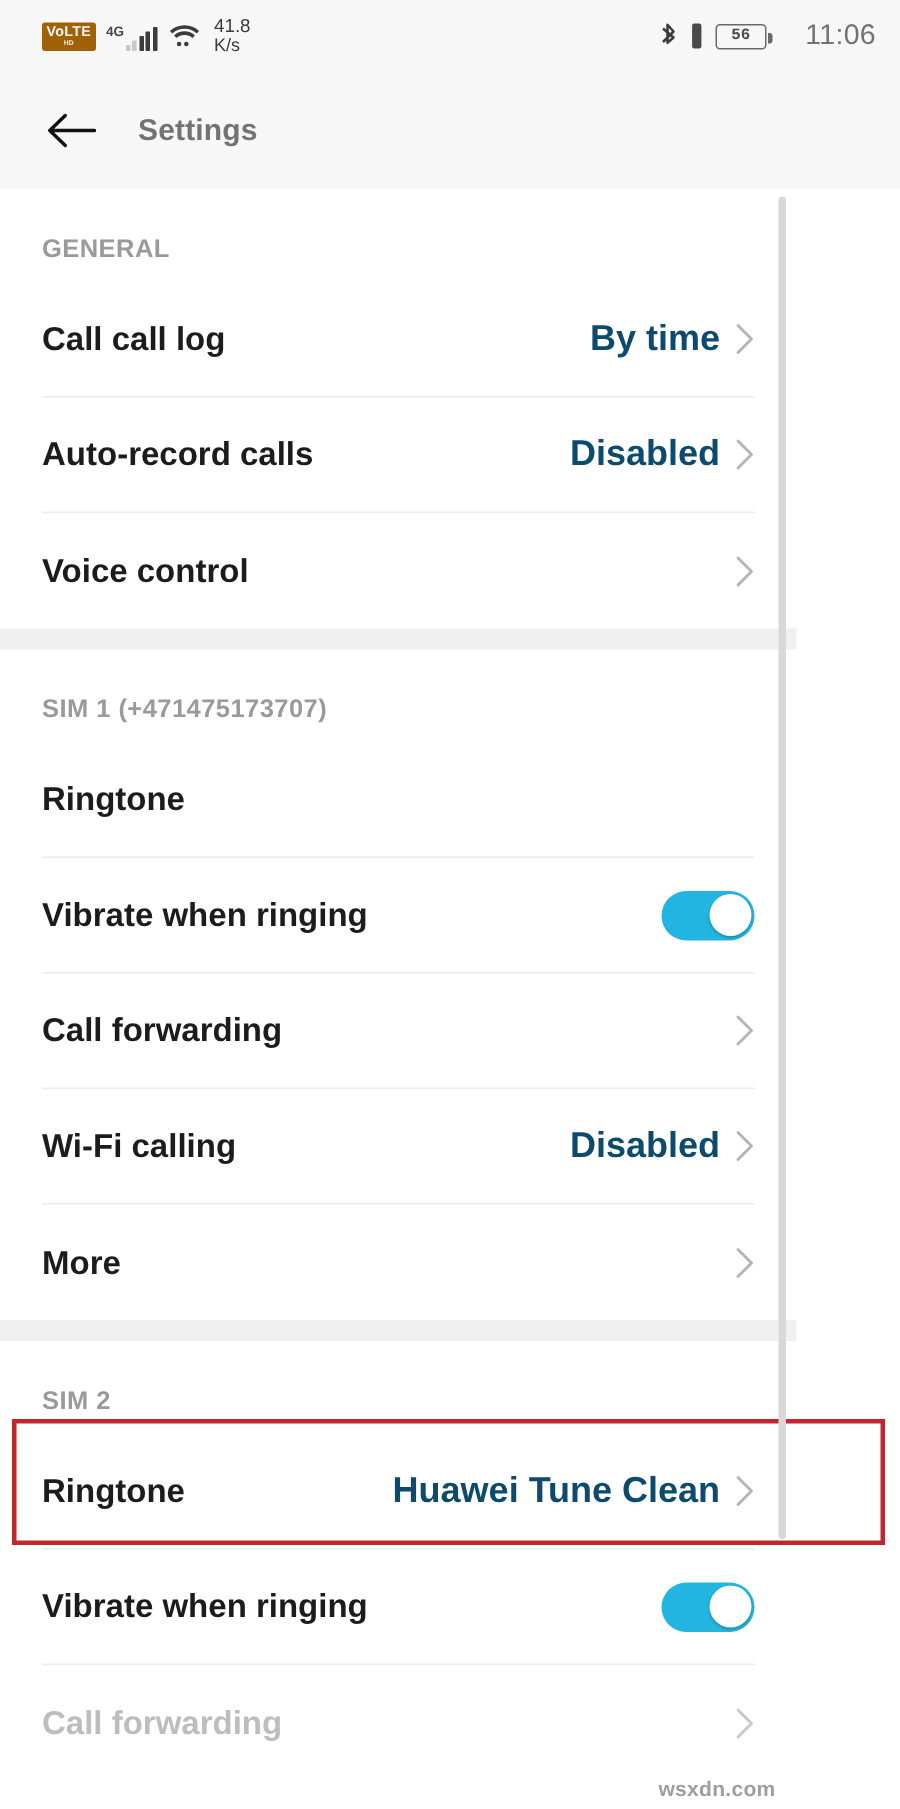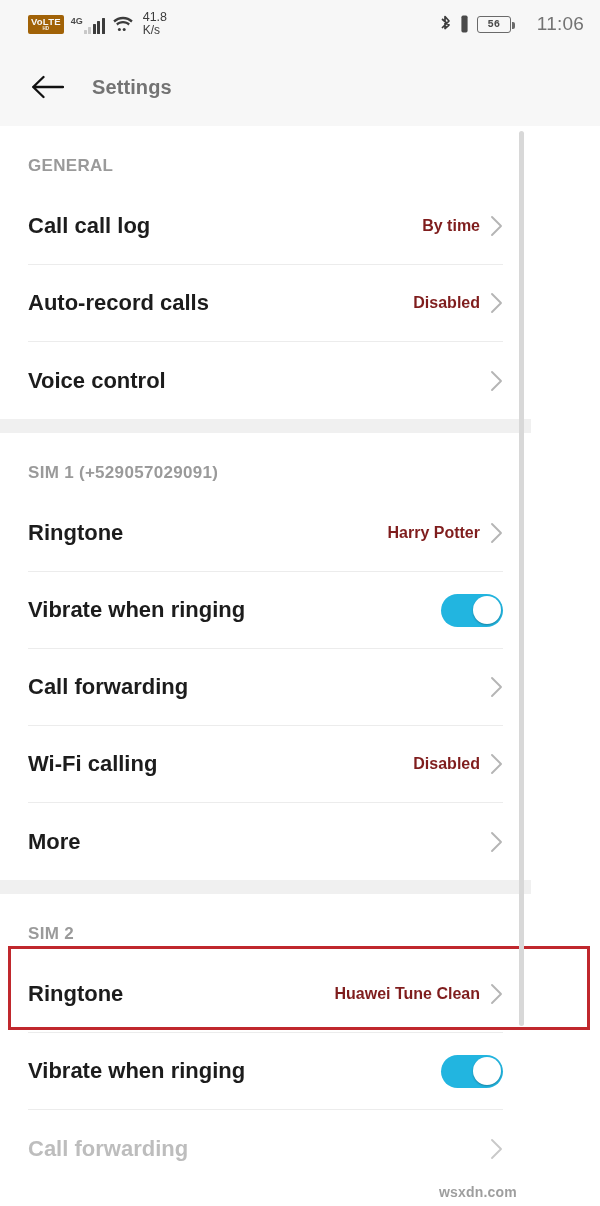--- a/index.html
+++ b/index.html
@@ -82,21 +82,21 @@
   .row{
     height:77px; margin:0 28px;
     display:flex; align-items:center;
     border-bottom:1px solid #ececec;
     position:relative; cursor:pointer;
   }
   .row.last{ border-bottom:none; }
   .row .label{ font-size:22px; color:#1c1c1c; }
   .row .label.dim{ color:#bdbdbd; }
   .row .right{ margin-left:auto; display:flex; align-items:center; gap:10px; }
-  .row .value{ font-size:16px; color:#7f1d1d; }
+  .row .value{ font-size:24px; color:#0c4a6e; }
 
   .chev{ width:13px; height:22px; display:block; }
 
   .toggle{
     width:62px; height:33px; border-radius:17px;
     background:#22b5e0; position:relative; flex:none; cursor:pointer;
   }
   .toggle .knob{
     position:absolute; top:2.5px; right:2.5px;
     width:28px; height:28px; border-radius:50%; background:#fff;
@@ -219,32 +219,24 @@
       <span>
           <svg class="chev" viewBox="0 0 13 22">
             <path d="M2 2l9 9-9 9" fill="none" stroke="#b5b5b5" stroke-width="1.9" stroke-linecap="round" stroke-linejoin="round"></path>
           </svg>
         </span>
     </span>
   </div>
 
   <div class="sec-gap"></div>
 
-  <div class="section-head">SIM 1 (+529057029091)</div>
+  <div class="section-head">SIM 1 (+471475173707)</div>
 
   <div class="row">
     <span class="label">Ringtone</span>
-    <span class="right">
-      <span class="value">Harry Potter</span>
-      <span>
-          <svg class="chev" viewBox="0 0 13 22">
-            <path d="M2 2l9 9-9 9" fill="none" stroke="#b5b5b5" stroke-width="1.9" stroke-linecap="round" stroke-linejoin="round"></path>
-          </svg>
-        </span>
-    </span>
   </div>
 
   <div class="row">
     <span class="label">Vibrate when ringing</span>
     <span class="right">
       <span class="toggle" style="background: rgb(34, 181, 224);">
           <span class="knob"></span>
         </span>
     </span>
   </div>

